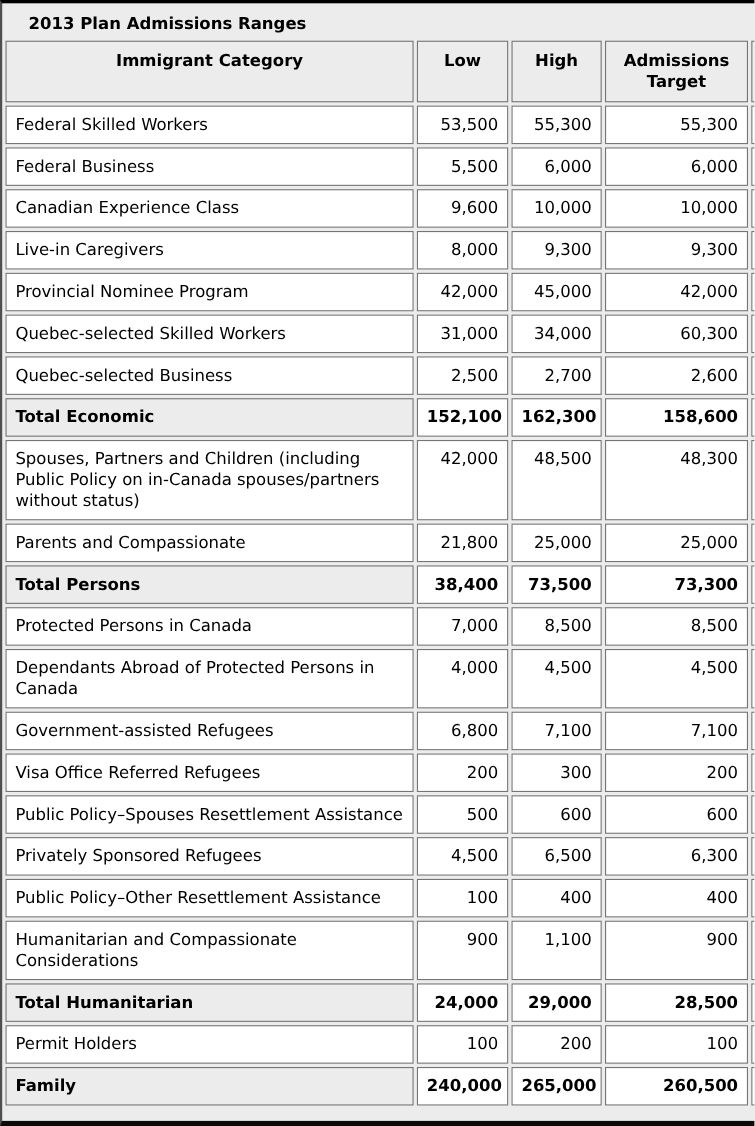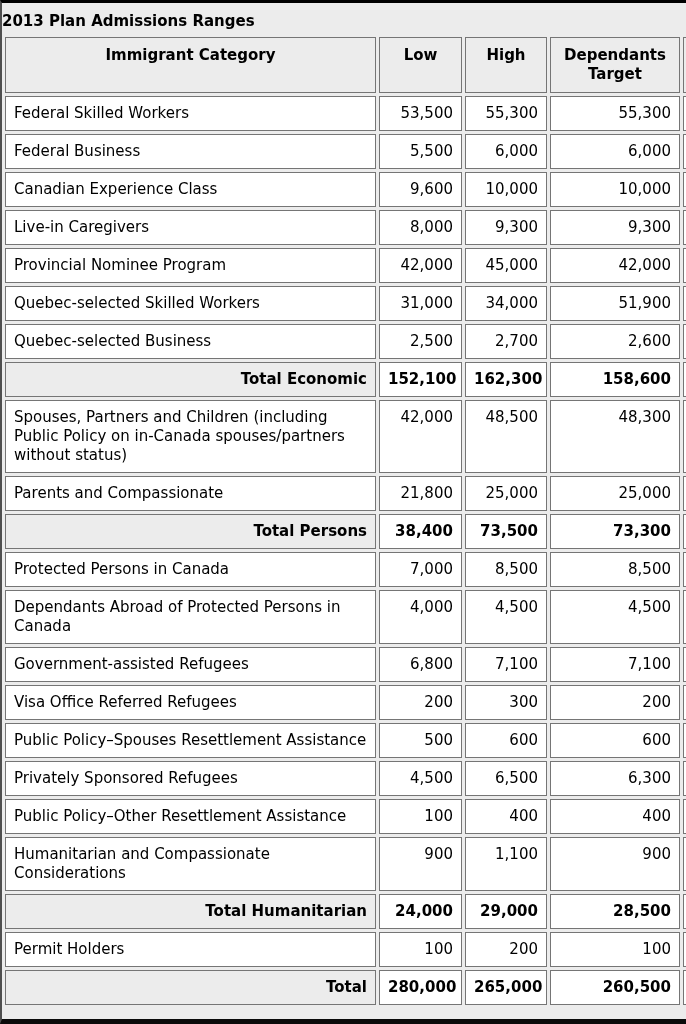--- a/index.html
+++ b/index.html
@@ -11,21 +11,21 @@
     border-top: 3px solid #000000;
     border-left: 2px solid #4f4f4f;
     border-bottom: 5px solid #0a0a0a;
     overflow: hidden;
     font-family: "DejaVu Sans", "Liberation Sans", sans-serif;
     color: #000000;
   }
   .caption {
     font-size: 15px;
     font-weight: bold;
-    padding: 9px 8px 3px 0;
+    padding: 9px 8px 3px 24px;
     line-height: 19px;
   }
   table.admissions {
     border-collapse: separate;
     border-spacing: 3px;
     table-layout: fixed;
     width: 718px;
   }
   table.admissions th,
   table.admissions td {
@@ -41,21 +41,21 @@
   table.admissions th {
     background: #ececec;
     font-weight: bold;
     text-align: center;
     padding: 8px 6px;
     margin-left: 27px;
   }
   td.cat { text-align: left; }
   td.num { text-align: right; }
   tr.total td { font-weight: bold; }
-  tr.total td.cat { background: #ececec; text-align: right; }
+  tr.total td.cat { background: #ececec; }
   td.sliver, th.sliver { padding: 0; }
 </style>
 </head>
 <body>
 
 <div class="page">
 
   <div class="caption">2013 Plan Admissions Ranges</div>
 
   <table class="admissions">
@@ -64,21 +64,21 @@
       <col style="width:83px">
       <col style="width:82px">
       <col style="width:130px">
       <col style="width:34px">
     </colgroup>
     <thead>
       <tr>
         <th>Immigrant Category</th>
         <th>Low</th>
         <th>High</th>
-        <th>Dependants Target</th>
+        <th>Admissions Target</th>
         <th class="sliver"></th>
       </tr>
     </thead>
     <tbody>
 
     <tr>
           <td class="cat">Federal Skilled Workers</td>
           <td class="num">53,500</td>
           <td class="num">55,300</td>
           <td class="num">55,300</td>
@@ -109,21 +109,21 @@
           <td class="cat">Provincial Nominee Program</td>
           <td class="num">42,000</td>
           <td class="num">45,000</td>
           <td class="num">42,000</td>
           <td class="sliver"></td>
         </tr>
         <tr>
           <td class="cat">Quebec-selected Skilled Workers</td>
           <td class="num">31,000</td>
           <td class="num">34,000</td>
-          <td class="num">51,900</td>
+          <td class="num">60,300</td>
           <td class="sliver"></td>
         </tr>
         <tr>
           <td class="cat">Quebec-selected Business</td>
           <td class="num">2,500</td>
           <td class="num">2,700</td>
           <td class="num">2,600</td>
           <td class="sliver"></td>
         </tr>
         <tr class="total">
@@ -218,22 +218,22 @@
           <td class="sliver"></td>
         </tr>
         <tr>
           <td class="cat">Permit Holders</td>
           <td class="num">100</td>
           <td class="num">200</td>
           <td class="num">100</td>
           <td class="sliver"></td>
         </tr>
         <tr class="total">
-          <td class="cat">Total</td>
-          <td class="num">280,000</td>
+          <td class="cat">Family</td>
+          <td class="num">240,000</td>
           <td class="num">265,000</td>
           <td class="num">260,500</td>
           <td class="sliver"></td>
         </tr>
       </tbody>
   </table>
 
 </div>
 
 </body></html>

